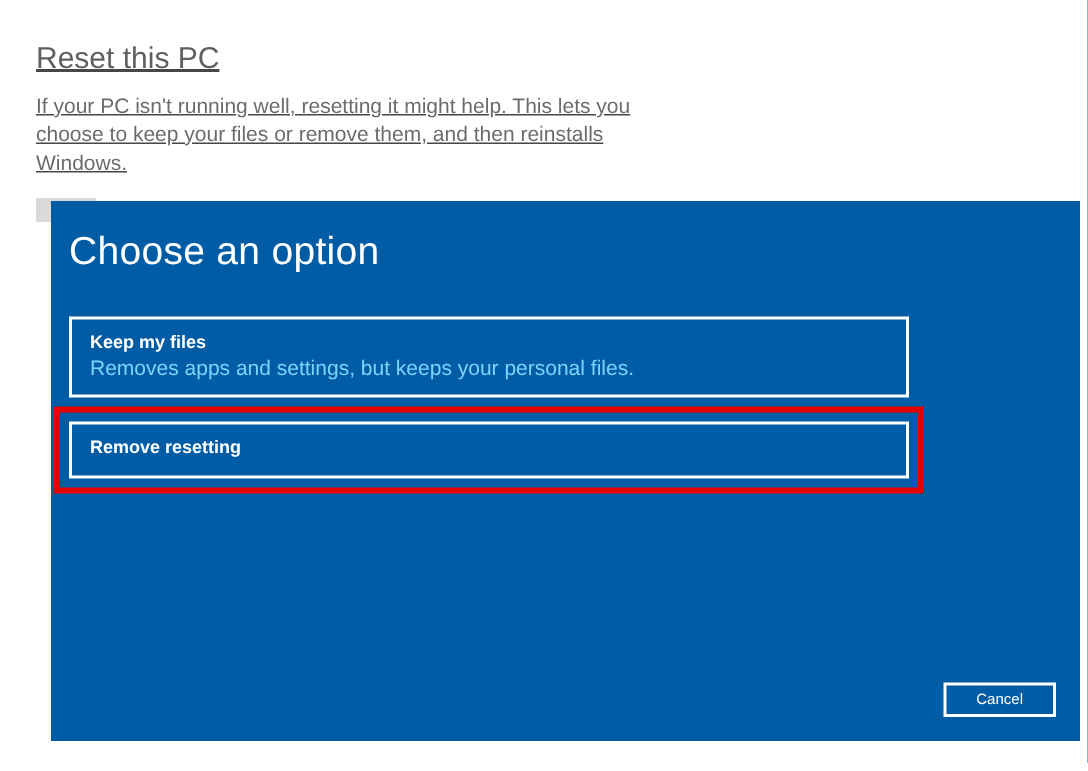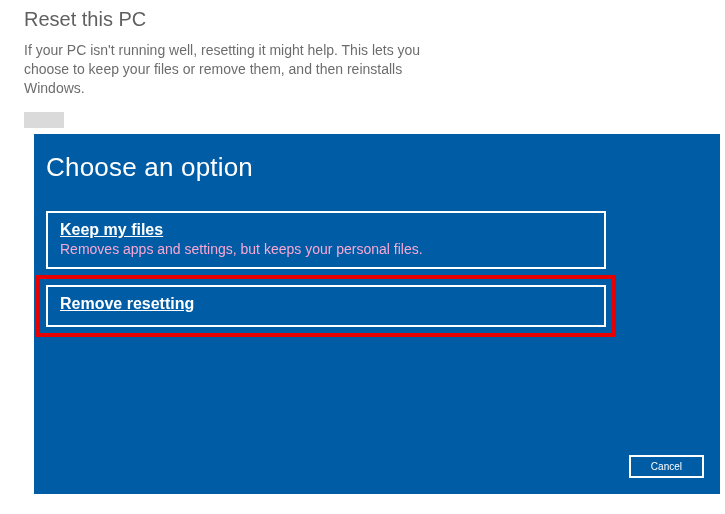--- a/index.html
+++ b/index.html
@@ -5,21 +5,22 @@
     * { box-sizing: border-box; margin: 0; padding: 0; }
     body {
       font-family: "Segoe UI", Tahoma, sans-serif;
       width: 725px;
       height: 514px;
       overflow: hidden;
       position: relative;
       background: #fff;
     }
     .bg-page {
-      padding: 8px 24px;
+      padding: 28px 24px;
+      text-decoration: underline;
     }
     .bg-title {
       font-weight: 400;
       font-size: 20px;
       color: #222;
       margin-bottom: 10px;
     }
     .bg-desc {
       font-size: 14px;
       color: #333;
@@ -64,29 +65,28 @@
       max-width: 560px;
     }
     .option {
       border: 2px solid #fff;
       padding: 8px 12px 10px 12px;
       background: transparent;
       color: #fff;
       cursor: pointer;
     }
     .option-title {
-      font-size: 16px;
+      font-size: 12px;
       font-weight: 600;
       margin-bottom: 2px;
-      text-decoration: underline;
     }
     .option-desc {
       font-size: 14px;
       font-weight: 300;
-      color: #f9a8d4;
+      color: #7dd3fc;
     }
     .highlight-frame {
       outline: 4px solid #e60000;
       outline-offset: 6px;
     }
     .modal-footer {
       position: absolute;
       right: 16px;
       bottom: 16px;
     }

